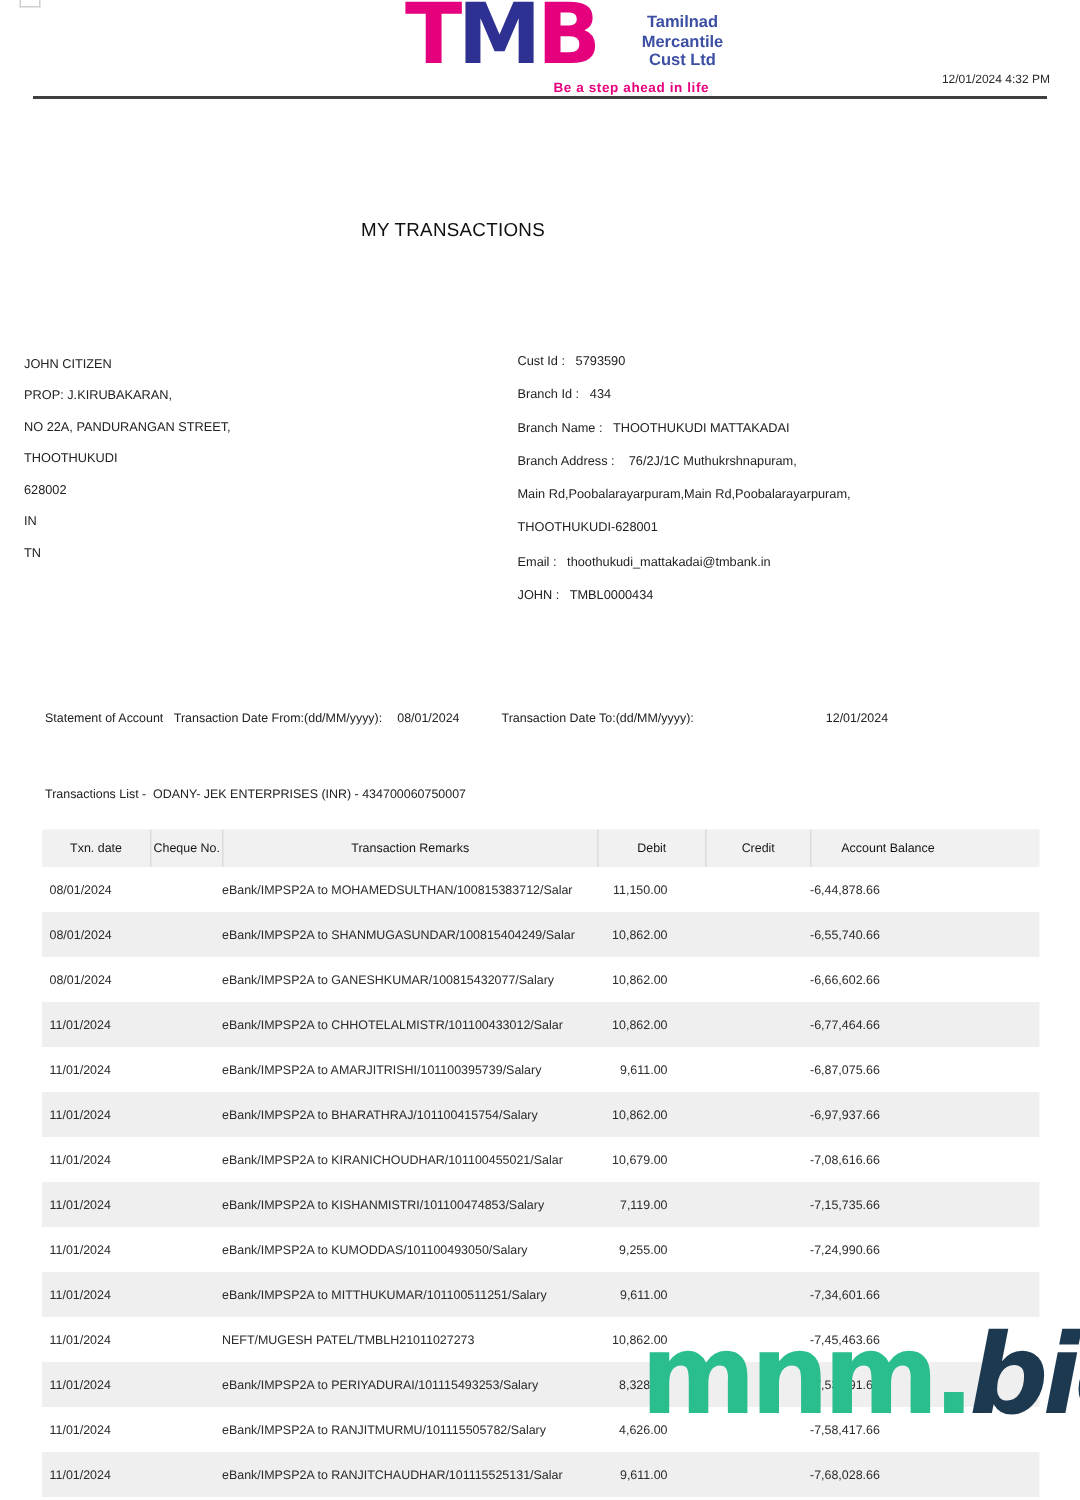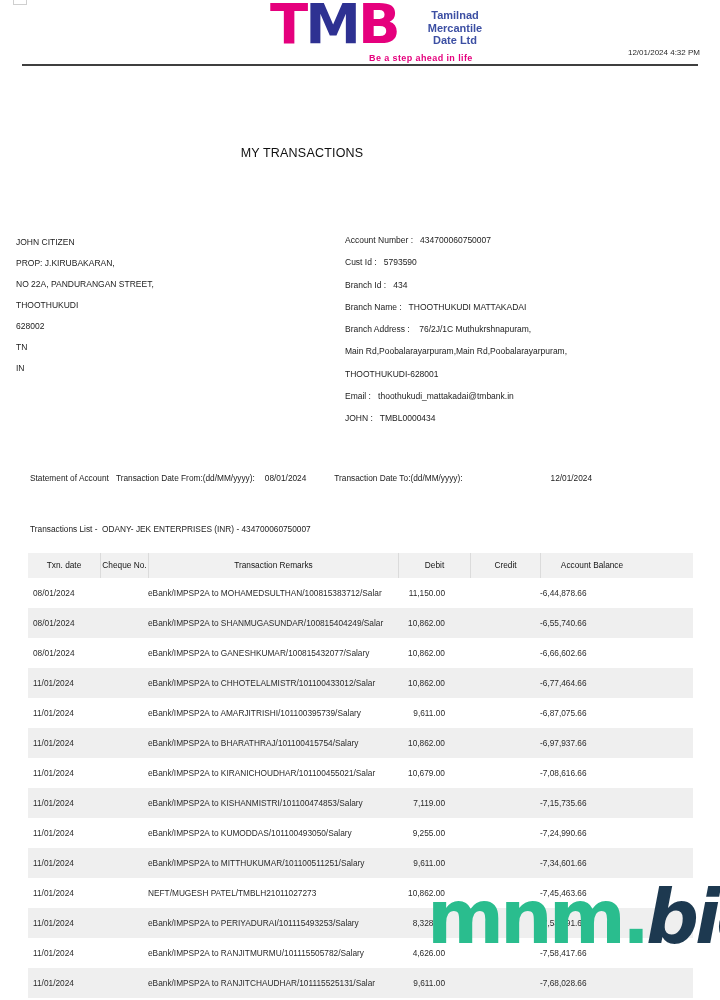--- a/index.html
+++ b/index.html
@@ -68,49 +68,48 @@
 
 <div class="page">
 
   <div class="artifact"></div>
 
   <div class="tmb-letters"><span class="l-pink">T</span><span class="l-blue">M</span><span class="l-pink">B</span></div>
 
   <div class="bank-name">
     <div>Tamilnad</div>
     <div>Mercantile</div>
-    <div>Date Ltd</div>
+    <div>Cust Ltd</div>
   </div>
 
   <div class="tagline">Be a step ahead in life</div>
   <div class="printed-at">12/01/2024 4:32 PM</div>
   <div class="rule"></div>
 
   <div class="title">MY TRANSACTIONS</div>
 
   <div class="customer">
 
       <div class="iline">JOHN CITIZEN</div>
 
       <div class="iline alt">PROP: J.KIRUBAKARAN,</div>
 
       <div class="iline">NO 22A, PANDURANGAN STREET,</div>
 
       <div class="iline alt">THOOTHUKUDI</div>
 
       <div class="iline">628002</div>
 
+      <div class="iline">IN</div>
+
       <div class="iline alt">TN</div>
-
-      <div class="iline">IN</div>
     </div>
 
   <div class="account">
 
-      <div class="iline">Account Number :   434700060750007</div>
 
       <div class="iline alt">Cust Id :   5793590</div>
 
       <div class="iline">Branch Id :   434</div>
 
       <div class="iline alt">Branch Name :   THOOTHUKUDI MATTAKADAI</div>
 
       <div class="iline">Branch Address :    76/2J/1C Muthukrshnapuram,</div>
 
       <div class="iline alt">Main Rd,Poobalarayarpuram,Main Rd,Poobalarayarpuram,</div>

